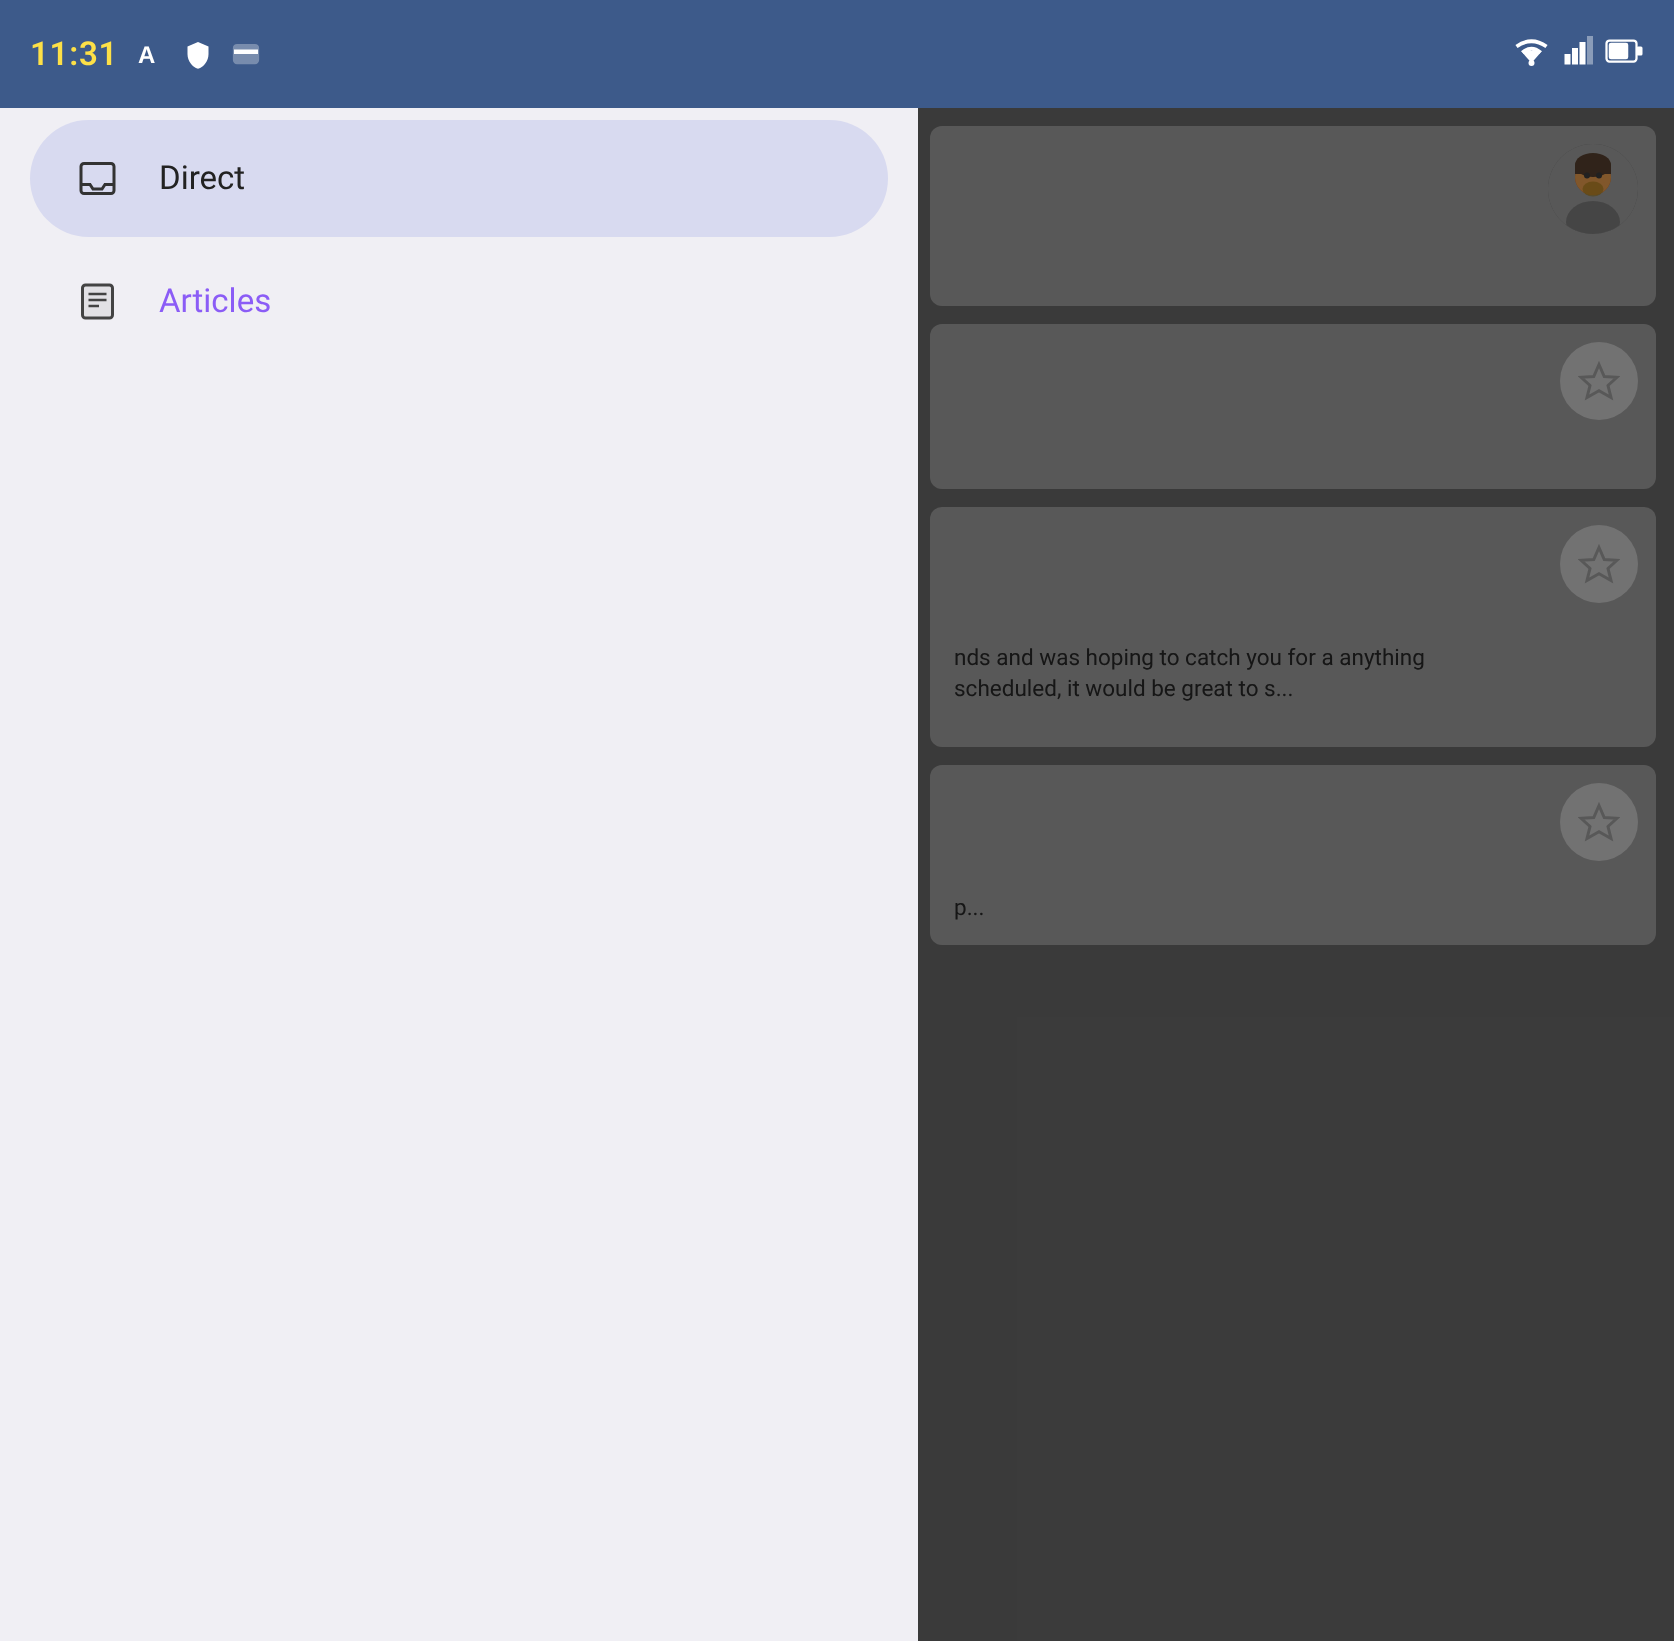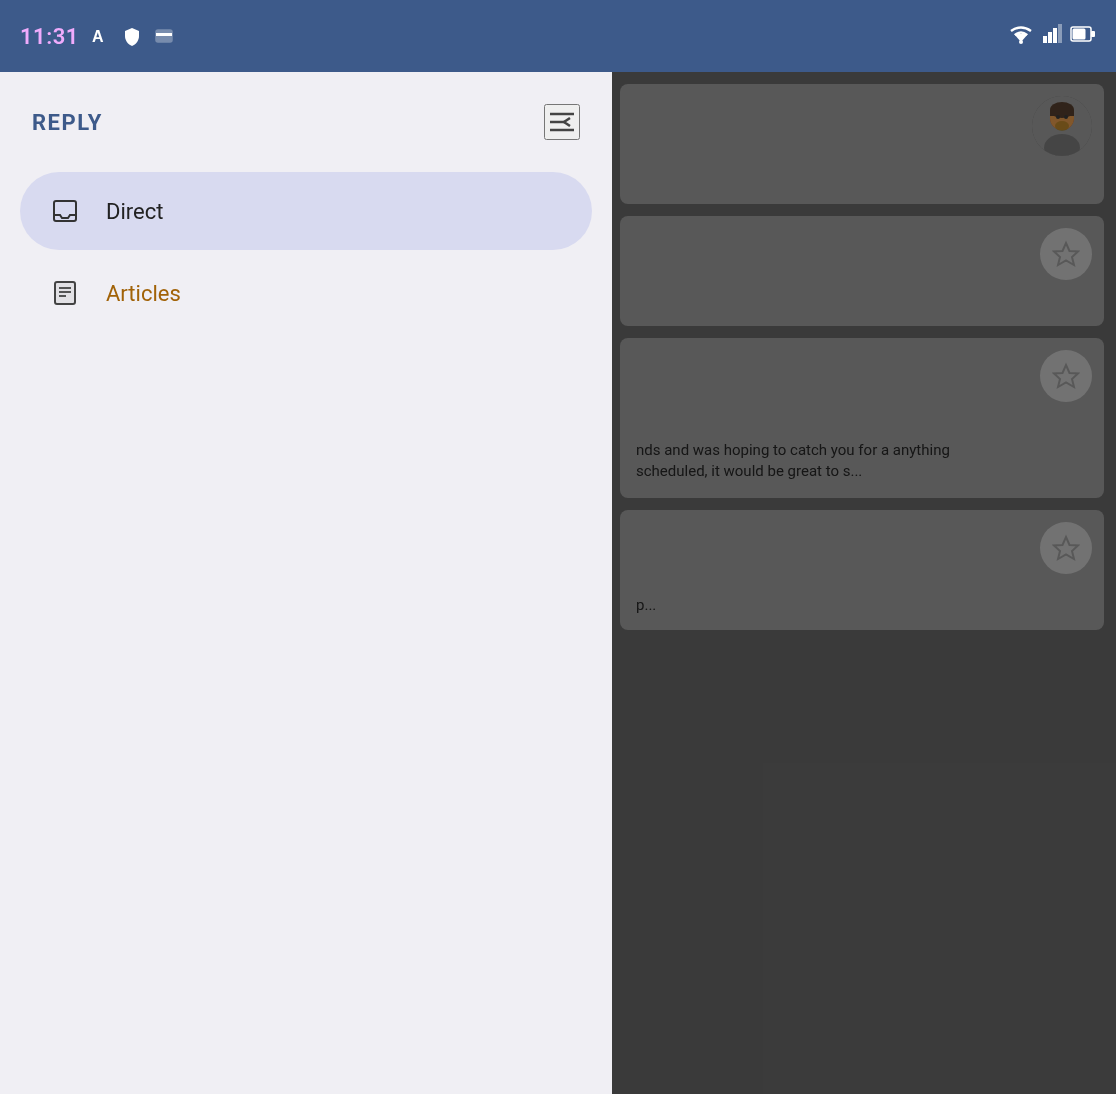--- a/index.html
+++ b/index.html
@@ -21,21 +21,21 @@
       display: flex;
       align-items: center;
       justify-content: space-between;
       padding: 0 20px;
       z-index: 100;
     }
     .status-bar-left {
       display: flex;
       align-items: center;
       gap: 10px;
-      color: #f0abfc;
+      color: #fde047;
       font-size: 20px;
       font-weight: 500;
     }
     .status-bar-icon {
       width: 22px;
       height: 22px;
       display: flex;
       align-items: center;
       justify-content: center;
     }
@@ -91,21 +91,21 @@
       overflow: hidden;
       background: #666;
     }
     .avatar-circle svg {
       width: 100%;
       height: 100%;
     }
 
     .card-text {
       position: absolute;
-      bottom: 16px;
+      bottom: 28px;
       left: 16px;
       right: 80px;
       color: #222;
       font-size: 15px;
       line-height: 1.4;
     }
 
     .card-short-text {
       position: absolute;
       bottom: 16px;
@@ -182,21 +182,21 @@
       width: 34px;
       height: 34px;
       display: flex;
       align-items: center;
       justify-content: center;
       flex-shrink: 0;
     }
 
     .nav-item-label {
       font-size: 22px;
-      color: #a16207;
+      color: #8b5cf6;
       font-weight: 400;
     }
 
     .nav-item.active .nav-item-label {
       color: #222;
     }
 
     
     .icon-svg {
       width: 28px;
@@ -306,33 +306,20 @@
         <polygon points="14,3 17.5,11 26,11.5 20,17 22,25 14,20.5 6,25 8,17 2,11.5 10.5,11" fill="none"></polygon>
       </svg>
     </button>
     <div class="card-short-text">p...</div>
   </div>
 </div>
 
 <div class="drawer-overlay"></div>
 
 <div class="drawer">
-  <div class="drawer-header">
-    <span class="drawer-title">REPLY</span>
-    <button class="menu-close-icon">
-      <svg width="32" height="32" viewBox="0 0 32 32" fill="none" stroke="#444" stroke-width="2.5">
-
-        <line x1="4" y1="8" x2="28" y2="8"></line>
-        <line x1="4" y1="16" x2="20" y2="16"></line>
-        <line x1="4" y1="24" x2="28" y2="24"></line>
-
-        <polyline points="24,12 18,16 24,20" stroke="#444" stroke-width="2.5" fill="none"></polyline>
-      </svg>
-    </button>
-  </div>
 
   <div class="nav-items">
 
     <div class="nav-item active">
       <div class="nav-item-icon">
         <svg class="icon-svg" viewBox="0 0 28 28" fill="none" xmlns="http://www.w3.org/2000/svg">
           <rect x="3" y="4" width="22" height="20" rx="2" stroke="#333" stroke-width="2" fill="none"></rect>
           <path d="M3 18h6l2 3h6l2-3h6" stroke="#333" stroke-width="2" fill="none"></path>
         </svg>
       </div>

